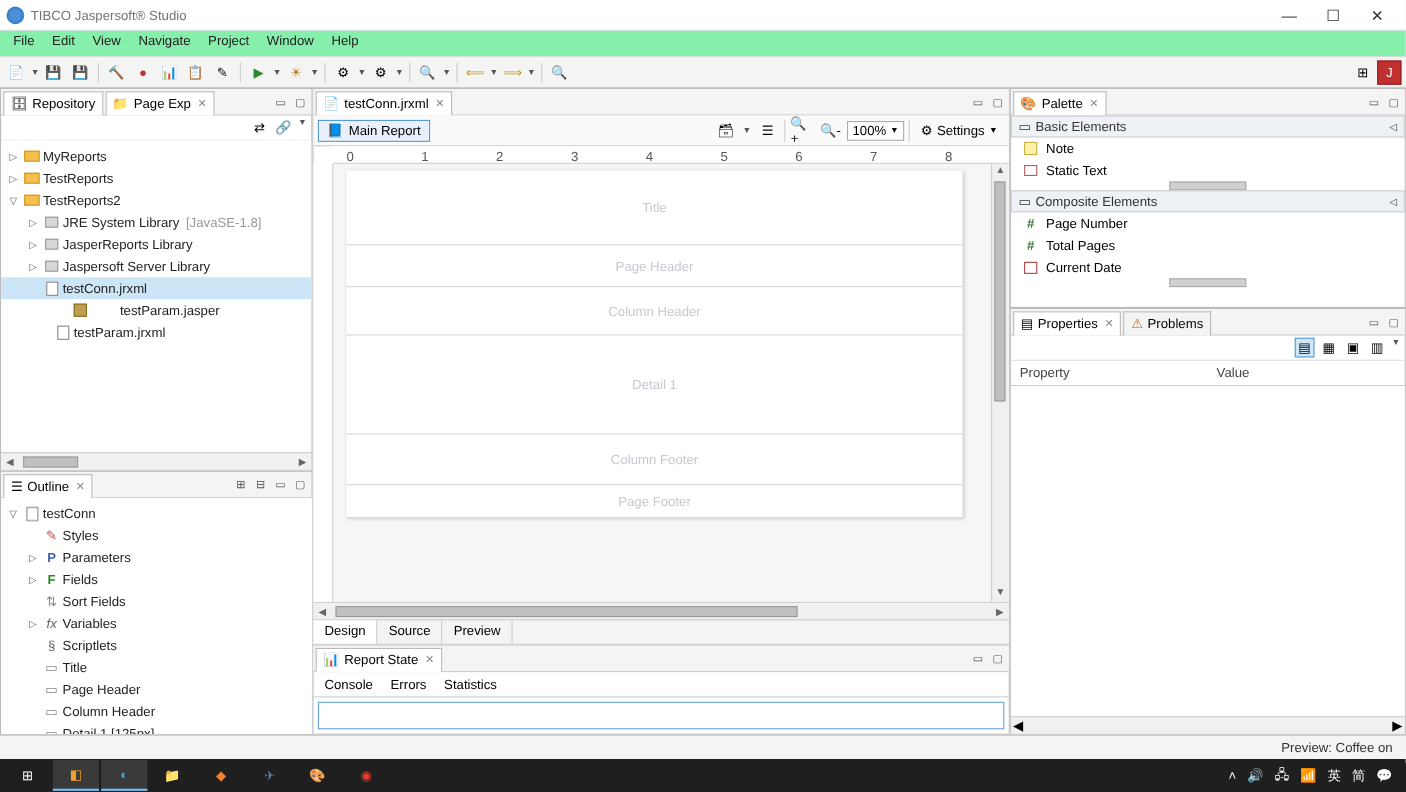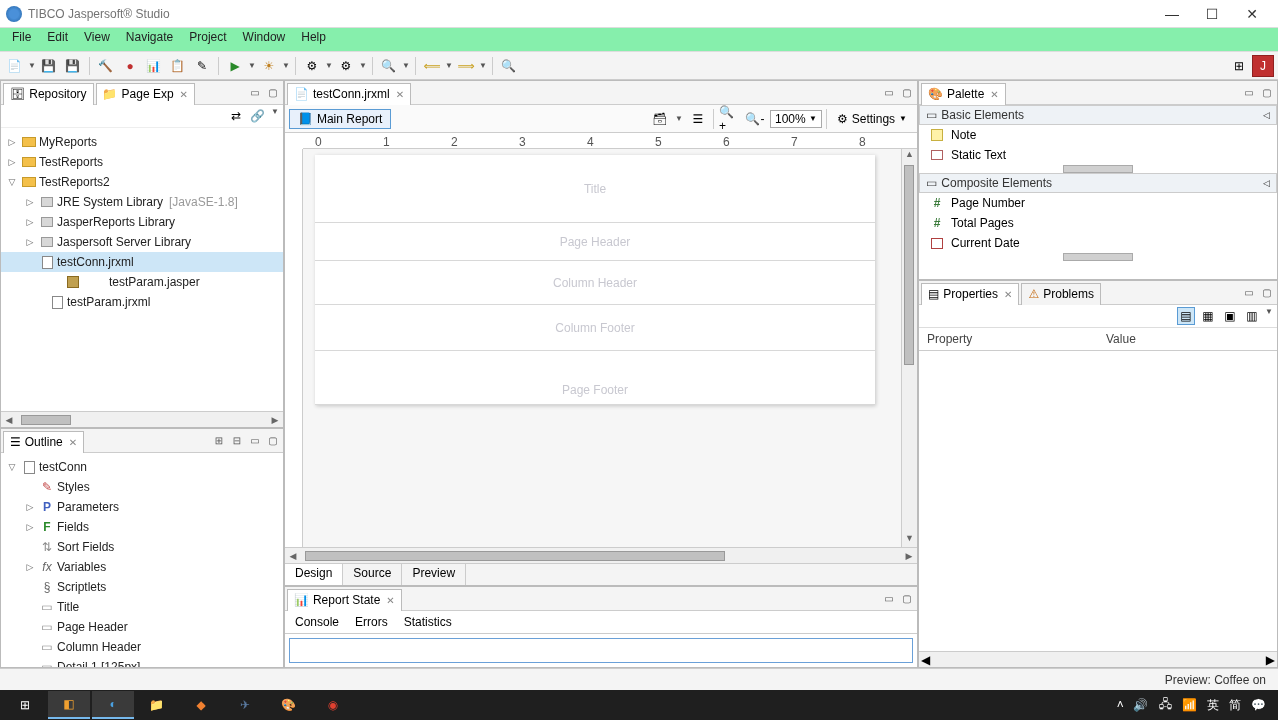--- a/index.html
+++ b/index.html
@@ -62,21 +62,21 @@
 .canvas-wrap { flex: 1; display: flex; min-height: 0; background: #f6f6f6; position: relative; }
 .ruler-v { width: 18px; background: #fff; border-right: 1px solid #ccc; }
 .canvas-scroll { flex: 1; overflow: hidden; position: relative; }
 .page { position: absolute; left: 12px; top: 6px; width: 560px; background: #fff; box-shadow: 1px 1px 4px rgba(0,0,0,0.2); }
 .band { border-bottom: 1px solid #d8d8d8; display: flex; align-items: center; justify-content: center; color: #c8c8d0; font-size: 14px; }
 .band.title { height: 68px; }
 .band.ph { height: 38px; }
 .band.ch { height: 44px; }
 .band.d1 { height: 90px; }
 .band.cf { height: 46px; }
-.band.pf { height: 30px; margin-top: 24px; }
+.band.pf { height: 30px; }
 .v-scroll { width: 16px; background: #f0f0f0; border-left: 1px solid #ccc; position: relative; }
 .v-scroll .arr { height: 14px; text-align: center; font-size: 9px; color: #666; }
 .v-thumb { position: absolute; left: 2px; width: 10px; background: #c0c0c0; border: 1px solid #999; }
 
 .editor-bottom-tabs { height: 22px; display: flex; border-top: 1px solid #ccc; background: #f4f4f4; }
 .ebt { padding: 2px 10px; border-right: 1px solid #ccc; }
 .ebt.active { background: #fff; }
 
 .report-state-panel { height: 82px; }
 .rs-tabs { display: flex; gap: 12px; padding: 2px 8px; border-bottom: 1px solid #ccc; }
@@ -422,20 +422,23 @@
           <div class="page">
             <div class="band title">
                 <span>Title</span>
               </div>
             <div class="band ph">
                 <span>Page Header</span>
               </div>
             <div class="band ch">
                 <span>Column Header</span>
               </div>
+            <div class="band d1">
+                <span>Detail 1</span>
+              </div>
             <div class="band cf">
                 <span>Column Footer</span>
               </div>
             <div class="band pf">
                 <span>Page Footer</span>
               </div>
           </div>
         </div>
         <div class="v-scroll">
           <div class="arr">▲</div>

